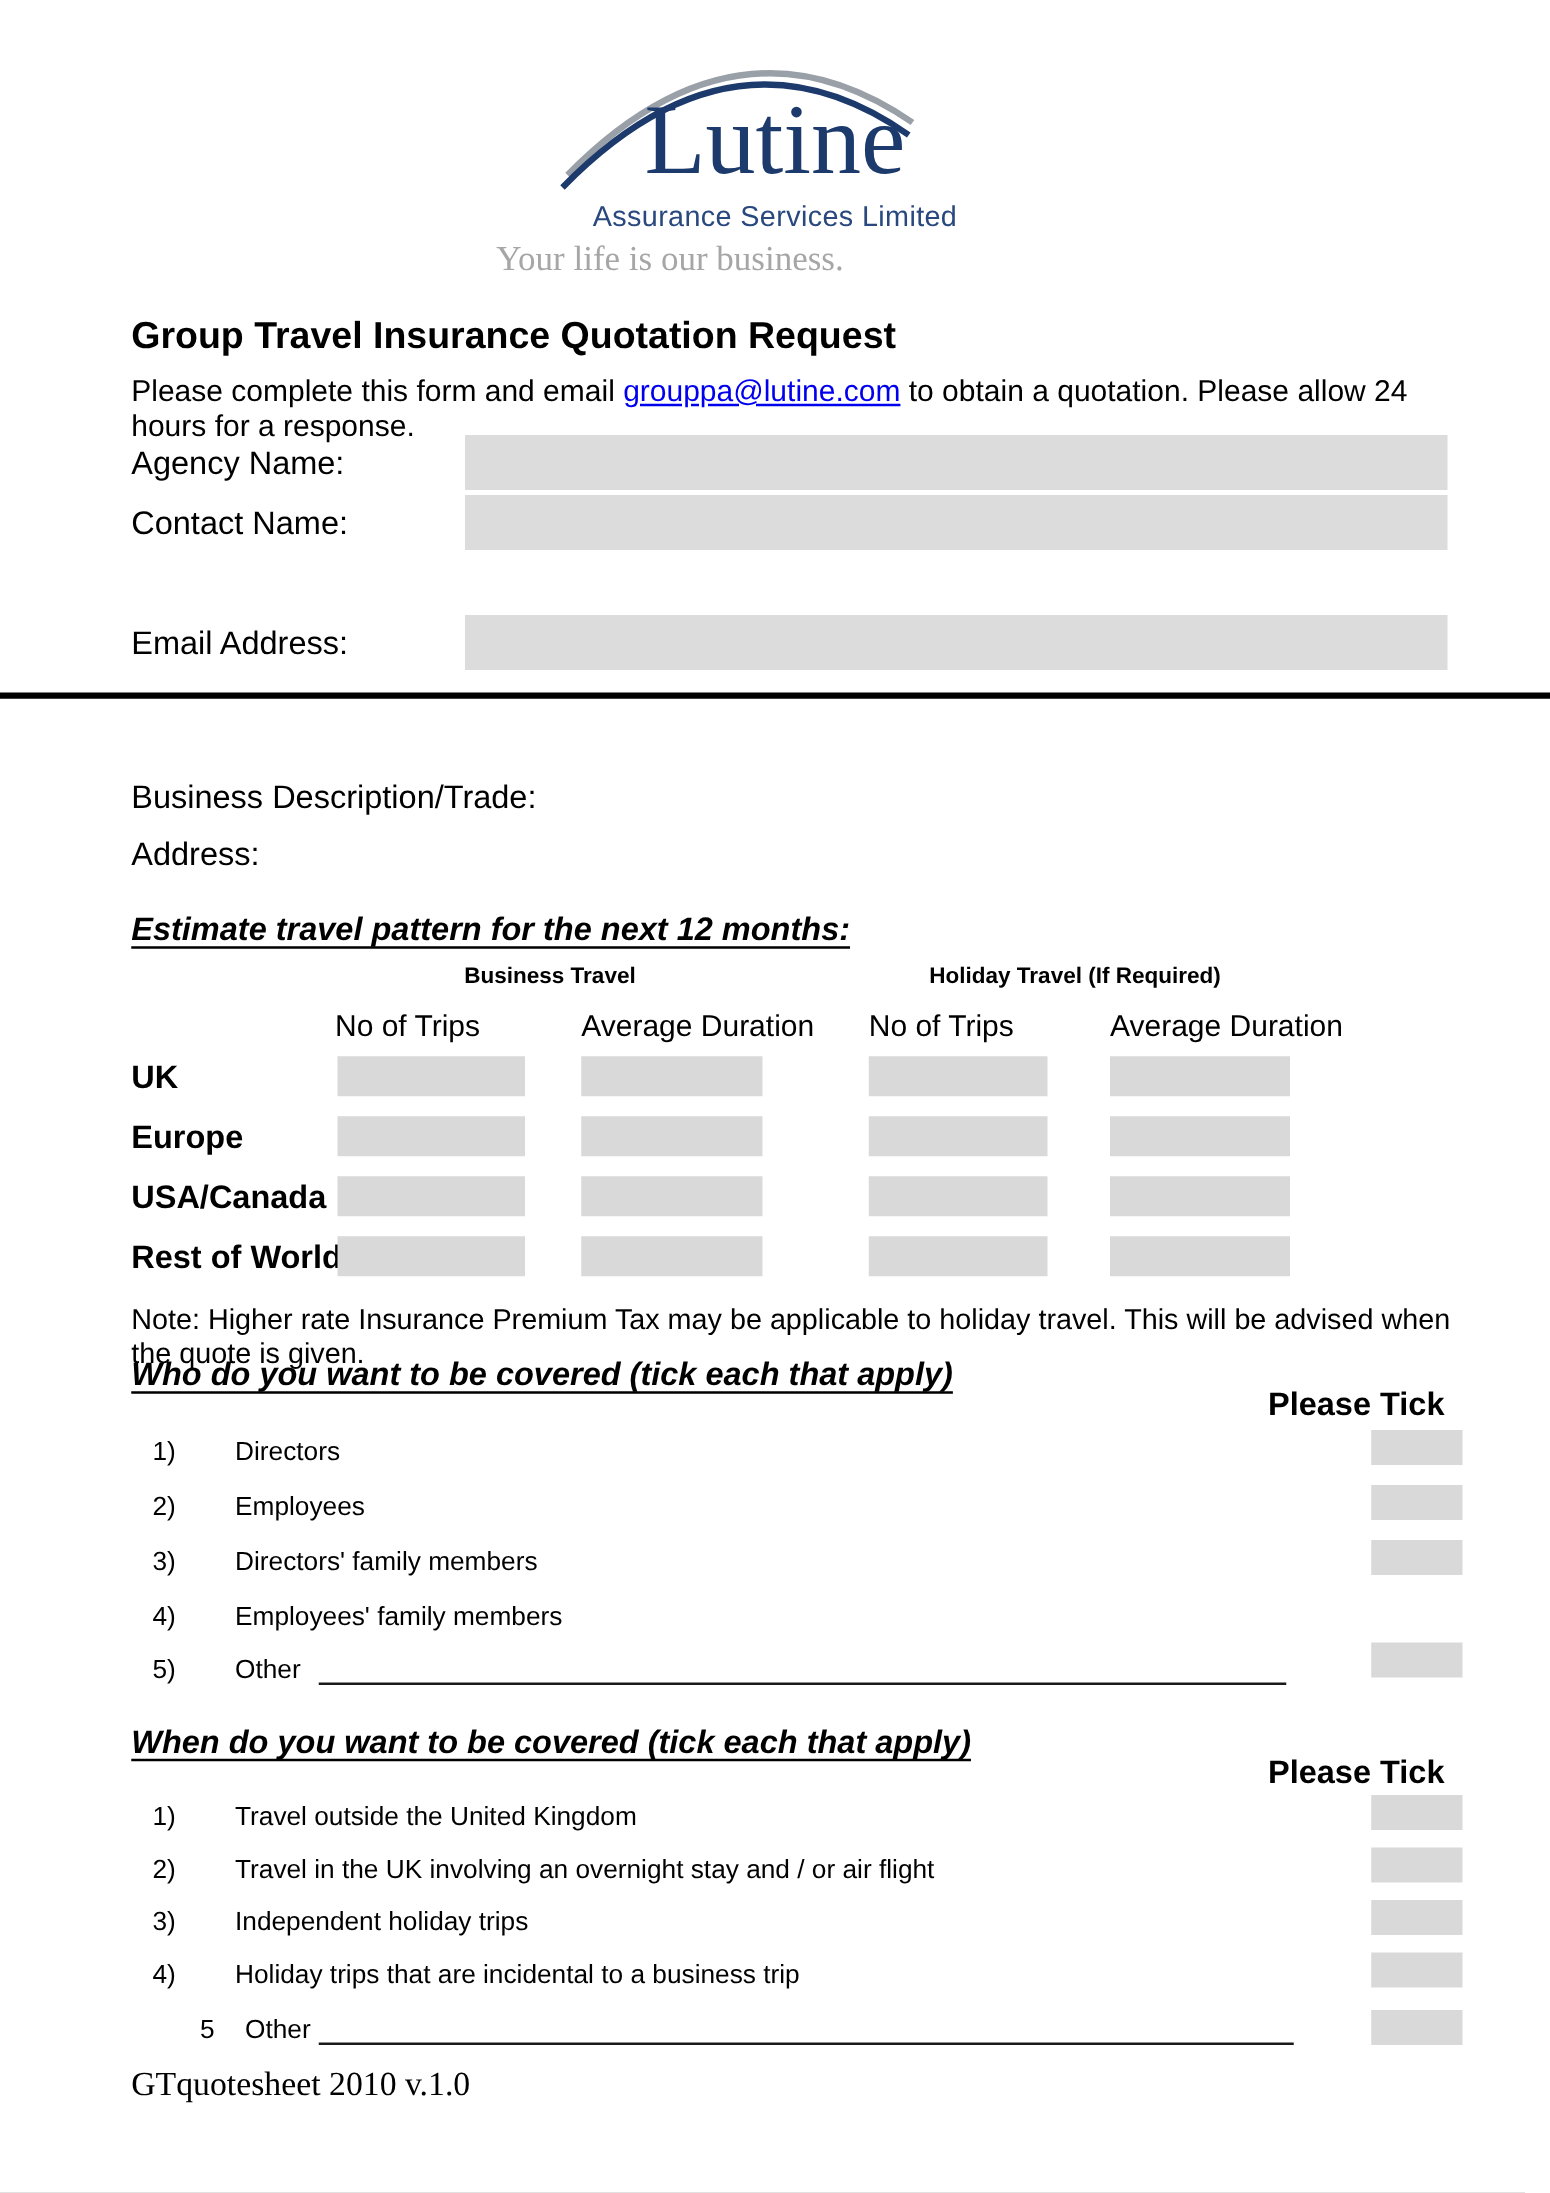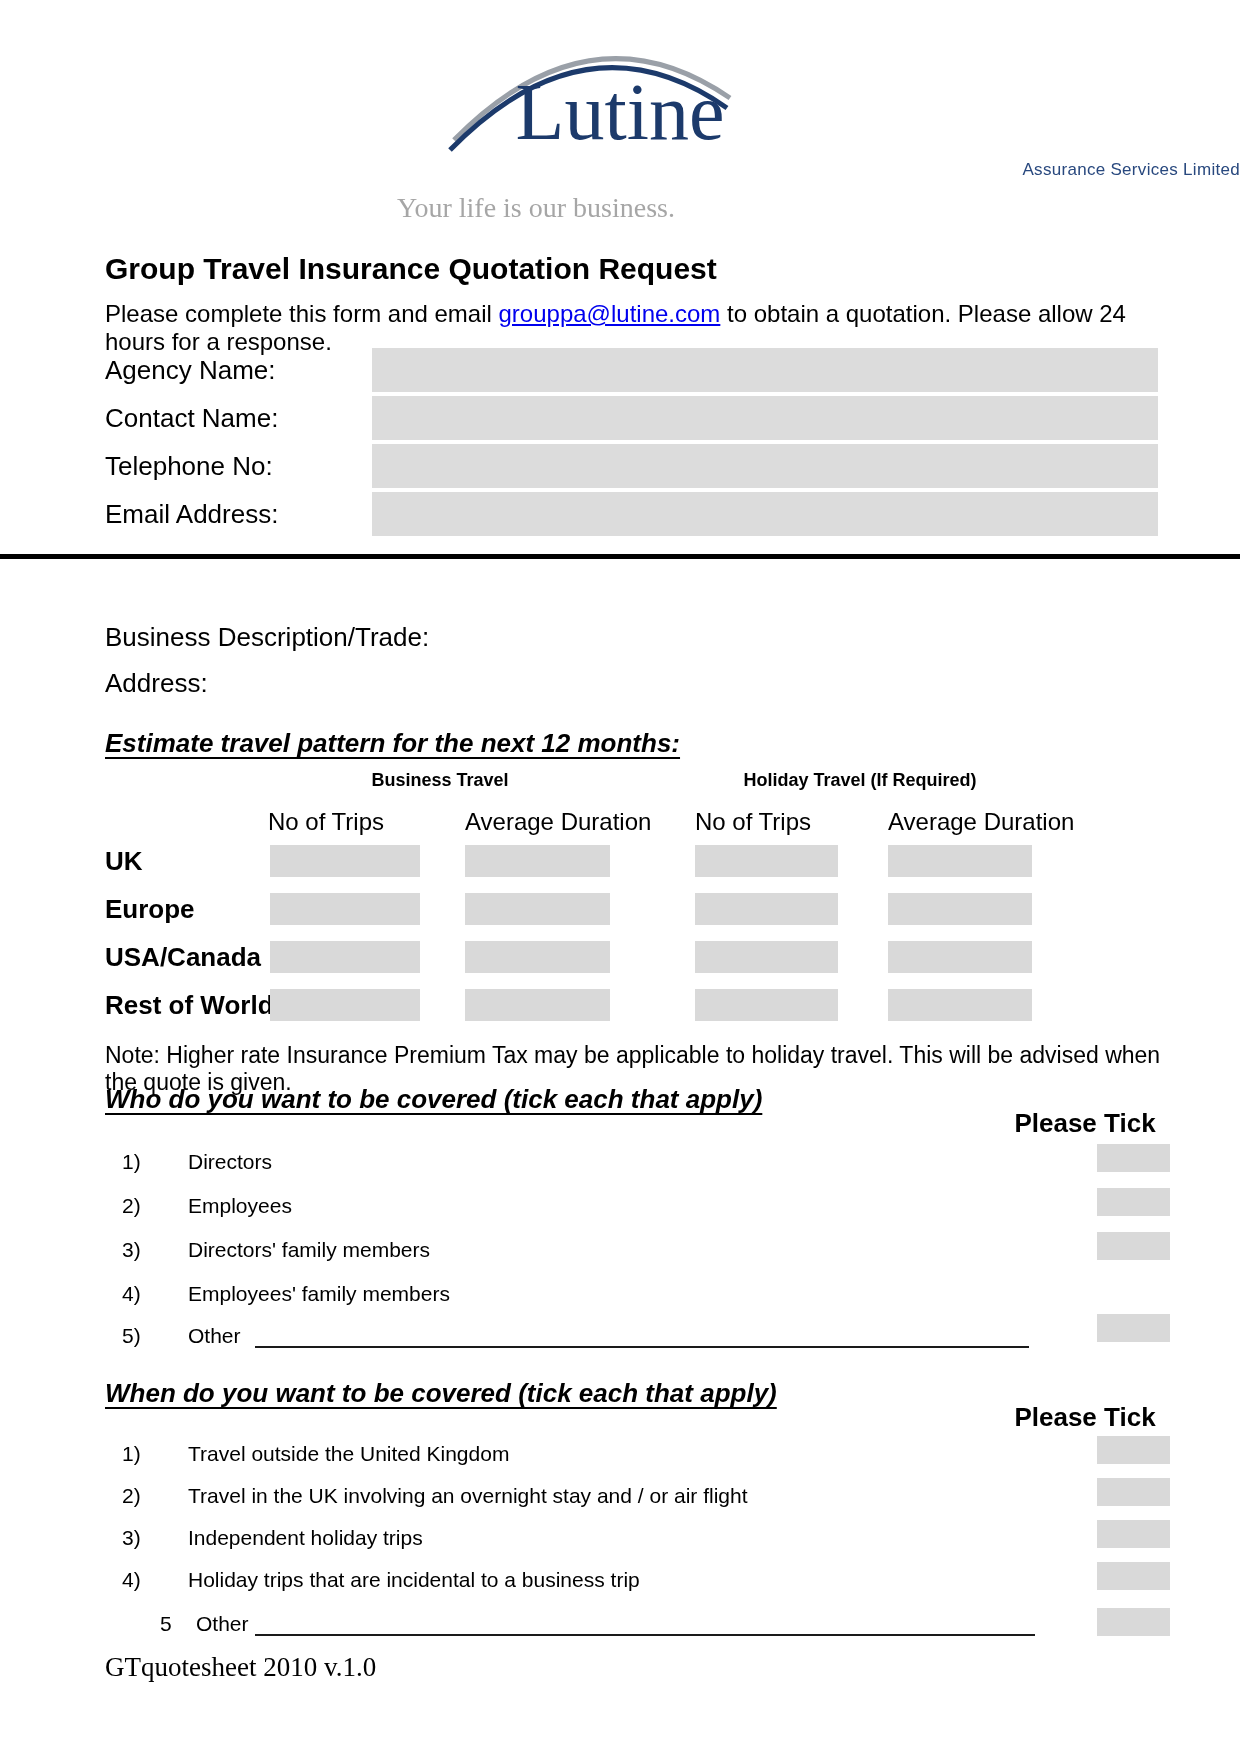--- a/index.html
+++ b/index.html
@@ -8,22 +8,22 @@
     position:relative; width:1240px; height:1754px; background:#ffffff;
     margin:0 auto; overflow:hidden; color:#000;
   }
   
   .logo-arc { position:absolute; left:432px; top:26px; width:316px; height:142px; }
   .logo-name {
     position:absolute; left:0; top:72px; width:1240px; text-align:center;
     font-family:"Liberation Serif", serif; font-size:80px; color:#1c3a6b; line-height:1;
   }
   .logo-subtitle {
-    position:absolute; left:0; top:160px; width:1240px; text-align:right;
-    font-size:17px; color:#28487e; letter-spacing:0.3px;
+    position:absolute; left:0; top:160px; width:1240px; text-align:center;
+    font-size:23px; color:#28487e; letter-spacing:0.3px;
   }
   .logo-tagline {
     position:absolute; left:0; top:192px; width:1072px; text-align:center;
     font-family:"Liberation Serif", serif; font-size:28px; color:#a6a6a6;
   }
   
   .doc-title { position:absolute; left:105px; top:252px; font-size:30px; font-weight:bold; }
   .intro { position:absolute; left:105px; top:300px; width:1060px; font-size:24px; }
   .intro a { color:#0000ee; }
   
@@ -70,24 +70,20 @@
 
   <div class="doc-title">Group Travel Insurance Quotation Request</div>
   <div class="intro"><span>Please complete this form and email </span><a href="#">grouppa@lutine.com</a><span> to obtain a quotation. Please allow 24 hours for a response.</span></div>
 
   <div class="field-row" style="top:348px">
     <div class="flabel">Agency Name:</div>
     <div class="fbox"></div>
   </div>
   <div class="field-row" style="top:396px">
     <div class="flabel">Contact Name:</div>
-    <div class="fbox"></div>
-  </div>
-  <div class="field-row" style="top:444px">
-    <div class="flabel">Telephone No:</div>
     <div class="fbox"></div>
   </div>
   <div class="field-row" style="top:492px">
     <div class="flabel">Email Address:</div>
     <div class="fbox"></div>
   </div>
 
   <div class="thick-line"></div>
 
   <div class="client-line" style="top:622px">Business Description/Trade:</div>

